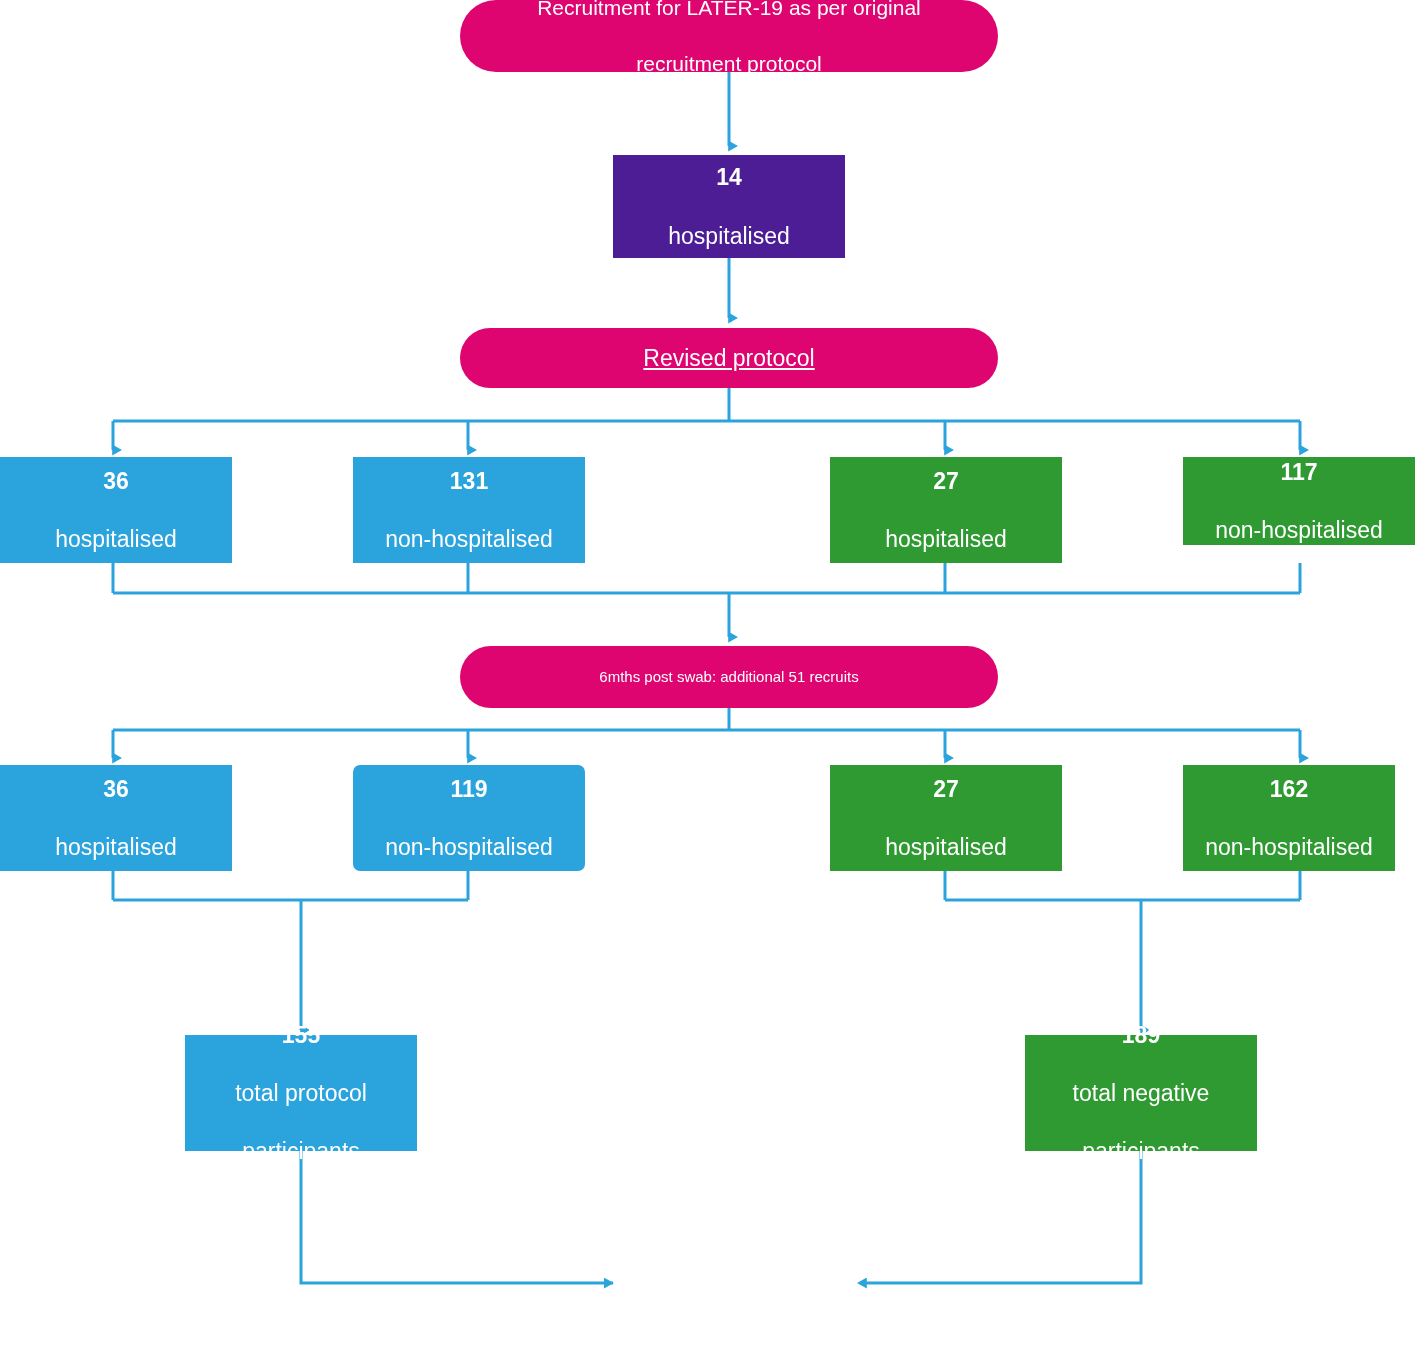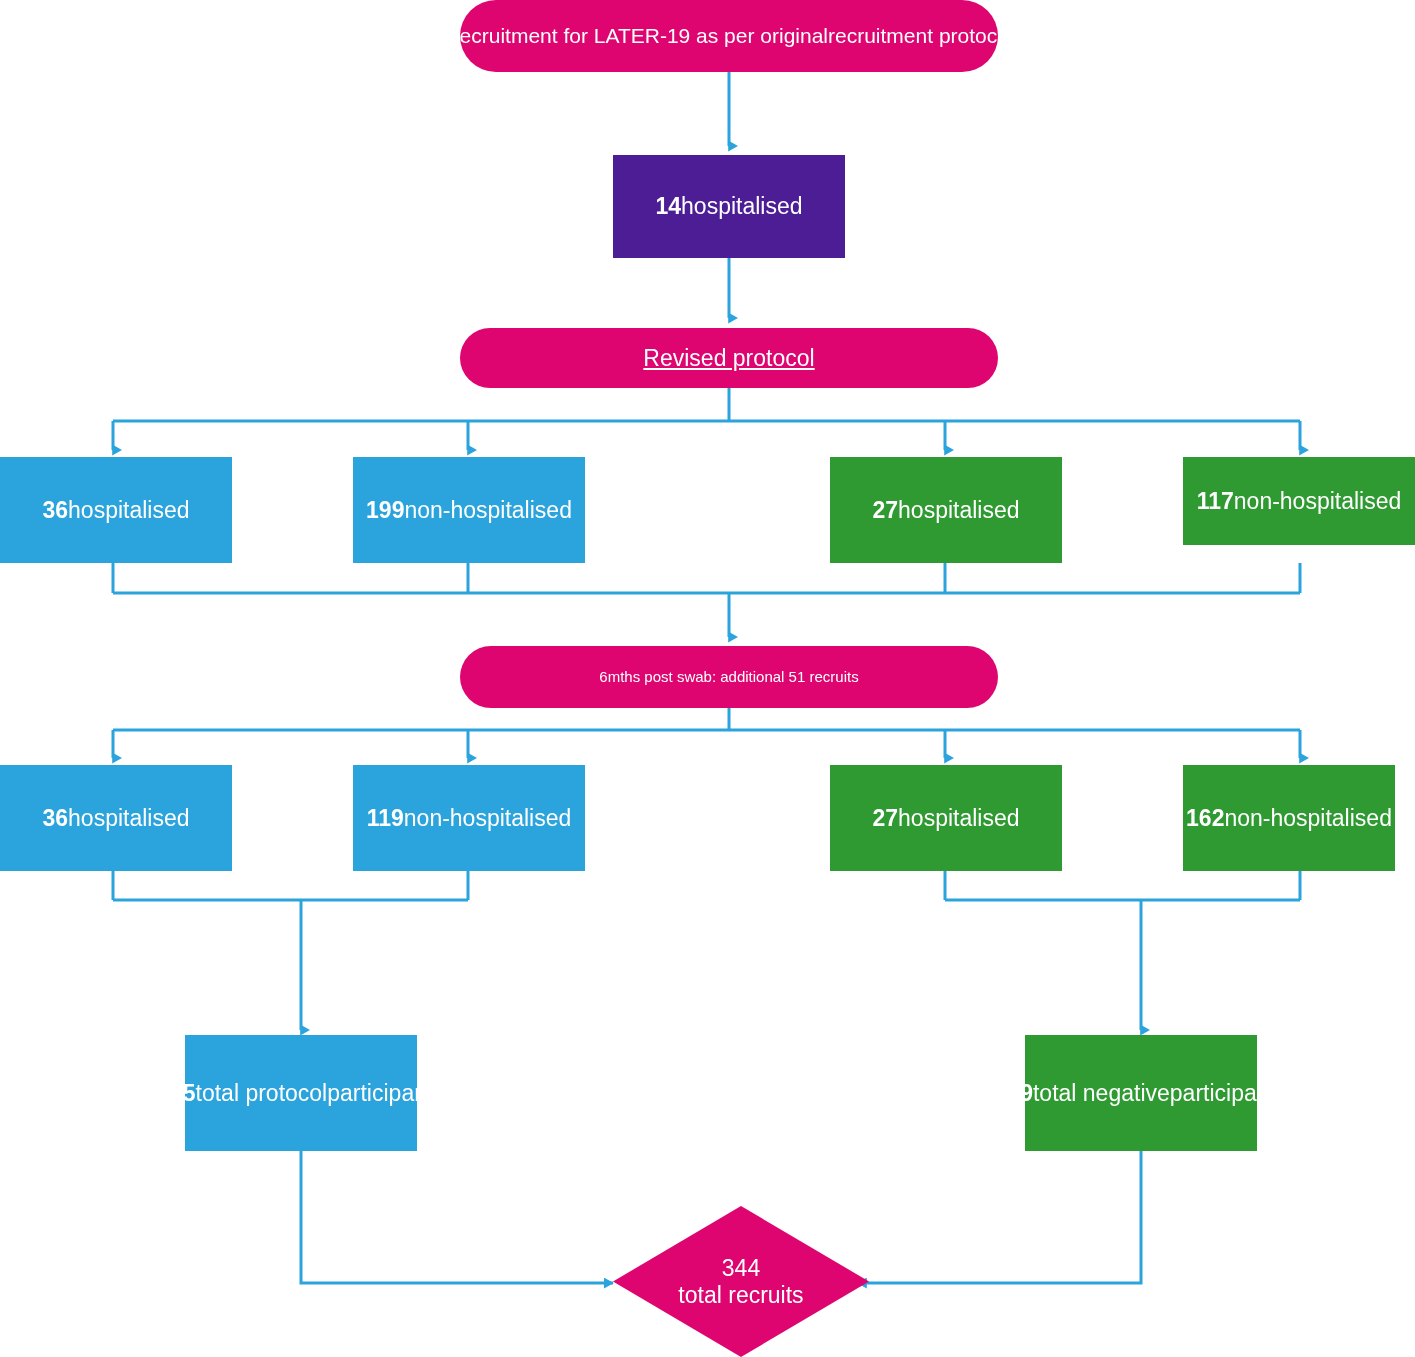--- a/index.html
+++ b/index.html
@@ -22,27 +22,28 @@
     left: 0;
     top: 0;
     width: 1415px;
     height: 1357px;
     pointer-events: none;
   }
   .node {
     position: absolute;
     box-sizing: border-box;
     display: flex;
-    flex-direction: row;
+    flex-direction: column;
     align-items: center;
     justify-content: center;
     color: #ffffff;
     text-align: center;
     line-height: 1.14;
     z-index: 2;
+    gap: 32px;
   }
   .node .ln {
     display: block;
     white-space: nowrap;
   }
   .node .ln.bold {
     font-weight: bold;
   }
   .pill {
     border-radius: 999px;
@@ -151,21 +152,21 @@
   <div class="node pill" style="left:460px; top:328px; width:538px; height:60px; background:#DE0571; font-size:23px;text-decoration:underline;">
     <span class="ln">Revised protocol</span>
   </div>
 
   <div class="node rect" style="left:0px; top:457px; width:232px; height:106px; background:#2BA3DC; font-size:23px;">
     <span class="ln bold">36</span>
     <span class="ln">hospitalised</span>
   </div>
 
   <div class="node rect" style="left:353px; top:457px; width:232px; height:106px; background:#2BA3DC; font-size:23px;">
-    <span class="ln bold">199</span>
+    <span class="ln bold">131</span>
     <span class="ln">non-hospitalised</span>
   </div>
 
   <div class="node rect" style="left:830px; top:457px; width:232px; height:106px; background:#2F9A32; font-size:23px;">
     <span class="ln bold">27</span>
     <span class="ln">hospitalised</span>
   </div>
 
   <div class="node rect" style="left:1183px; top:457px; width:232px; height:88px; background:#2F9A32; font-size:23px;">
     <span class="ln bold">117</span>
@@ -174,21 +175,21 @@
 
   <div class="node pill" style="left:460px; top:646px; width:538px; height:62px; background:#DE0571; font-size:15px;">
     <span class="ln">6mths post swab: additional 51 recruits</span>
   </div>
 
   <div class="node rect" style="left:0px; top:765px; width:232px; height:106px; background:#2BA3DC; font-size:23px;">
     <span class="ln bold">36</span>
     <span class="ln">hospitalised</span>
   </div>
 
-  <div class="node rect" style="left:353px; top:765px; width:232px; height:106px; background:#2BA3DC; font-size:23px;">
+  <div class="node rect" style="left:353px; top:765px; width:232px; height:106px; background:#2BA3DC; font-size:23px;border-radius:7px;">
     <span class="ln bold">119</span>
     <span class="ln">non-hospitalised</span>
   </div>
 
   <div class="node rect" style="left:830px; top:765px; width:232px; height:106px; background:#2F9A32; font-size:23px;">
     <span class="ln bold">27</span>
     <span class="ln">hospitalised</span>
   </div>
 
   <div class="node rect" style="left:1183px; top:765px; width:212px; height:106px; background:#2F9A32; font-size:23px;">
@@ -201,23 +202,14 @@
     <span class="ln">total protocol</span>
     <span class="ln">participants</span>
   </div>
 
   <div class="node rect" style="left:1025px; top:1035px; width:232px; height:116px; background:#2F9A32; font-size:23px;">
     <span class="ln bold">189</span>
     <span class="ln">total negative</span>
     <span class="ln">participants</span>
   </div>
 
-  <div class="diamond-wrap" style="left:613px; top:1206px; width:256px; height:151px;">
-    <svg class="diamond-shape" viewBox="0 0 256 151" preserveAspectRatio="none" xmlns="http://www.w3.org/2000/svg">
-      <polygon points="128,0 256,75.5 128,151 0,75.5" fill="#DE0571"></polygon>
-    </svg>
-    <div class="diamond-label" style="font-size:23px;">
-      <span class="ln bold">344</span>
-      <span class="ln">total recruits</span>
-    </div>
-  </div>
 
 </div>
 
 </body></html>

